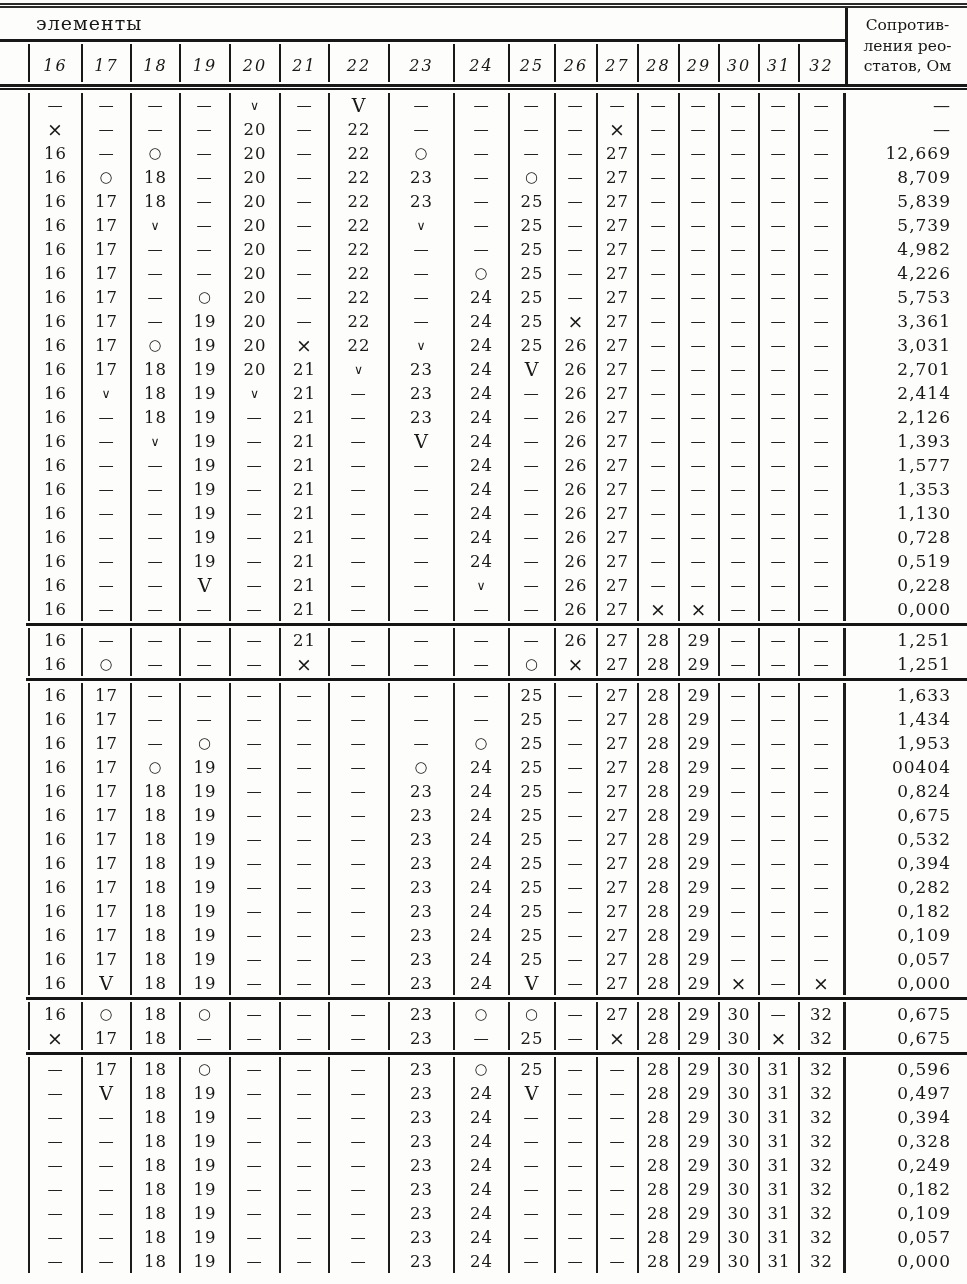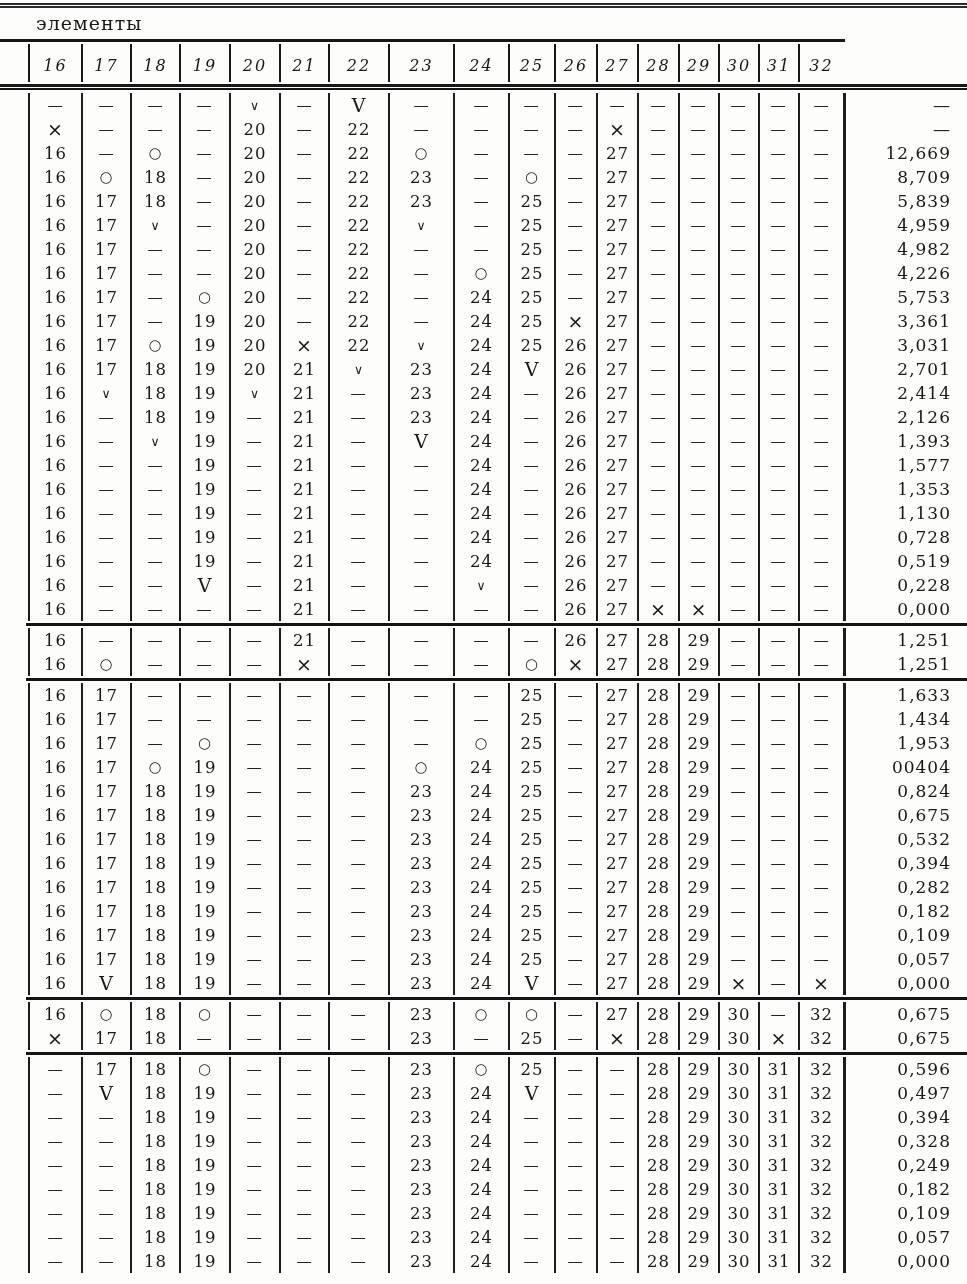--- a/index.html
+++ b/index.html
@@ -79,20 +79,25 @@
       <div class="hcell" style="width: 46px;">25</div>
       <div class="hcell" style="width: 42px;">26</div>
       <div class="hcell" style="width: 41px;">27</div>
       <div class="hcell" style="width: 41px;">28</div>
       <div class="hcell" style="width: 40px;">29</div>
       <div class="hcell" style="width: 40px;">30</div>
       <div class="hcell" style="width: 40px;">31</div>
       <div class="hcell" style="width: 45px;">32</div>
     </div>
   <div class="header-heavy-rule"></div>
+  <div class="res-header">
+    <span>Сопротив-</span>
+    <span>ления рео-</span>
+    <span>статов, Ом</span>
+  </div>
   <div id="tbody">
       <div class="row">
         <div class="cell" style="width: 53px;">
           <span class="dash">—</span>
         </div>
         <div class="cell" style="width: 49px;">
           <span class="dash">—</span>
         </div>
         <div class="cell" style="width: 49px;">
           <span class="dash">—</span>
@@ -402,21 +407,21 @@
         </div>
         <div class="cell" style="width: 40px;">
           <span class="dash">—</span>
         </div>
         <div class="cell" style="width: 40px;">
           <span class="dash">—</span>
         </div>
         <div class="cell" style="width: 45px;">
           <span class="dash">—</span>
         </div>
-        <div class="rcell">4,959</div>
+        <div class="rcell">5,739</div>
       </div>
       <div class="row">
         <div class="cell" style="width: 53px;">
           <span class="num">16</span>
         </div>
         <div class="cell" style="width: 49px;">
           <span class="num">17</span>
         </div>
         <div class="cell" style="width: 49px;">
           <span class="dash">—</span>

